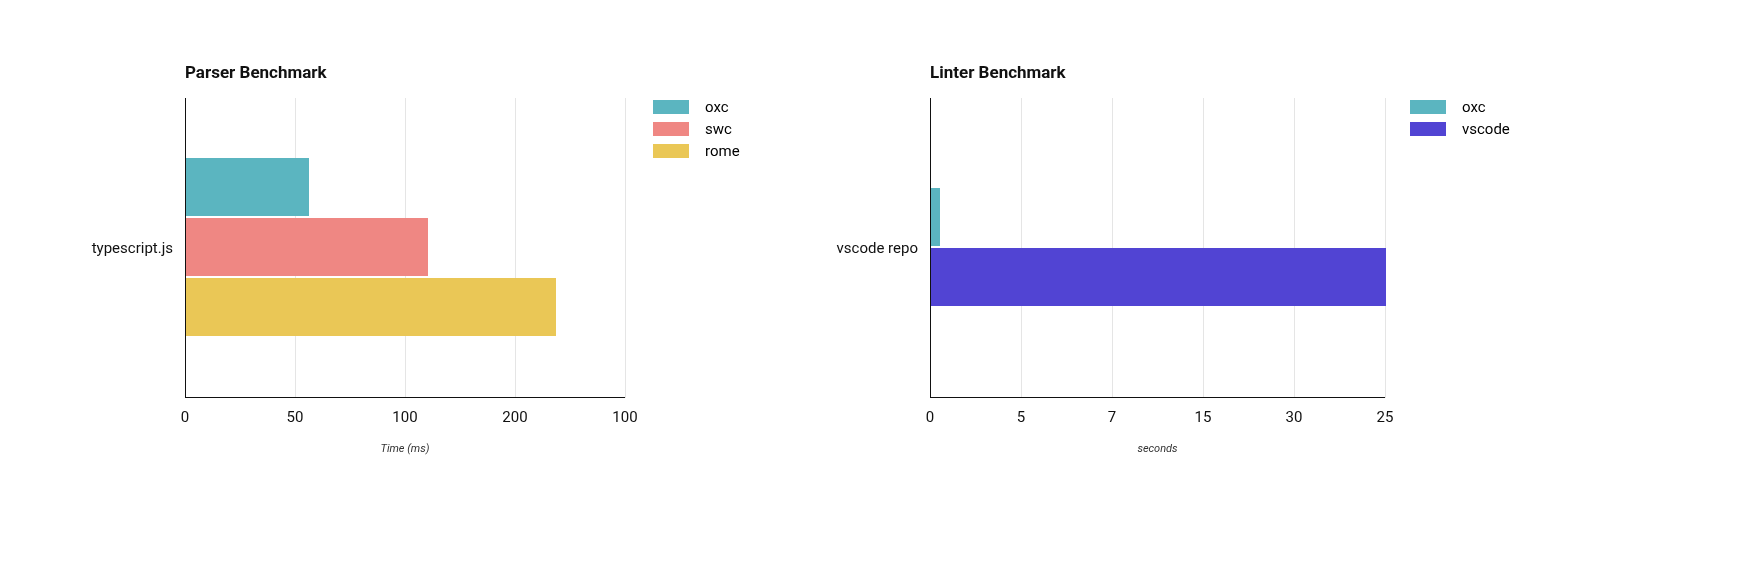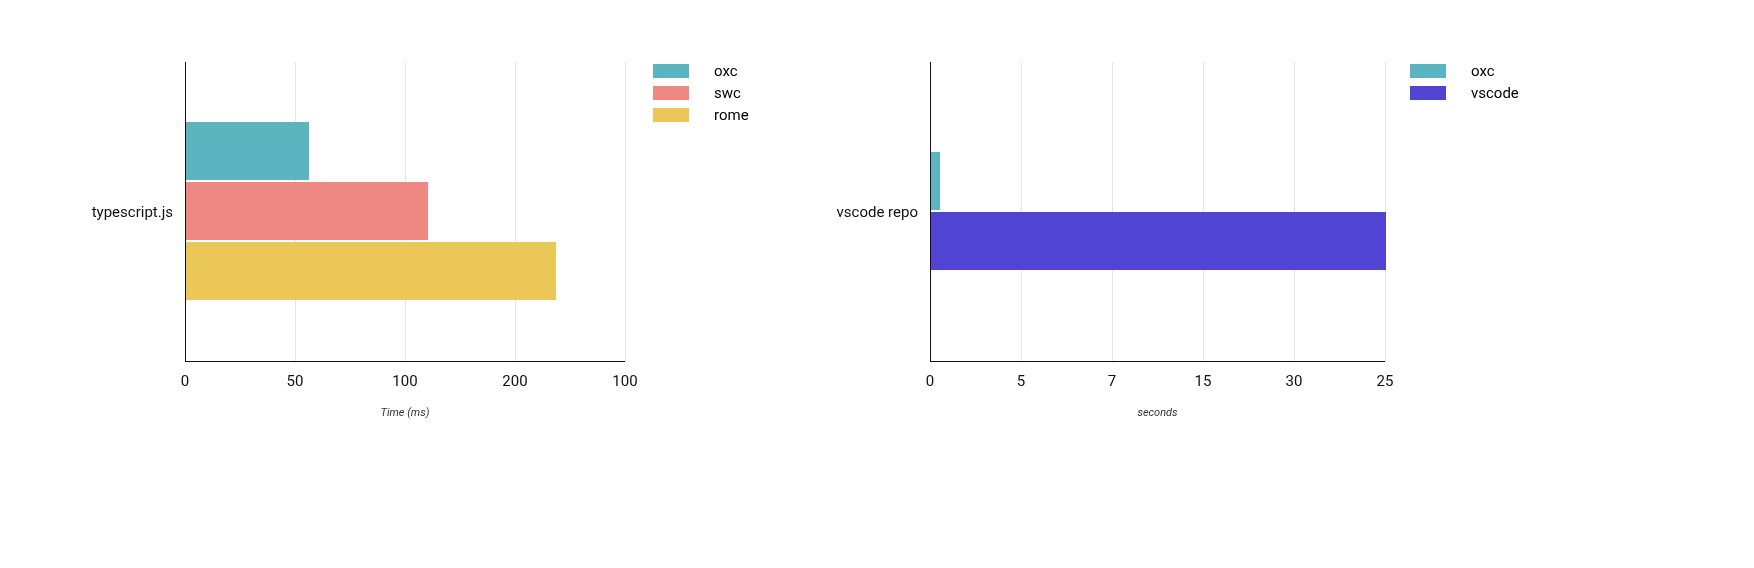--- a/index.html
+++ b/index.html
@@ -92,31 +92,32 @@
   }
 
   .legend {
     position: absolute;
     top: 0;
   }
   .panel.left .legend { left: 468px; }
   .panel.right .legend { left: 480px; }
   .legend-row {
     display: flex; align-items: center;
-    gap: 25px; margin-bottom: 4px;
+    gap: 16px; margin-bottom: 4px;
     font-size: 15px;
   }
   .swatch {
     width: 36px; height: 14px;
   }
 </style>
 </head>
 <body>
 
 <div class="panel left">
+  <div class="title">Parser Benchmark</div>
   <div class="plot-wrap">
     <div class="y-label">typescript.js</div>
 
     <div class="plot">
       <div class="grid">
         <div class="gv" style="left:0%"></div>
         <div class="gv" style="left:25%"></div>
         <div class="gv" style="left:50%"></div>
         <div class="gv" style="left:75%"></div>
         <div class="gv" style="left:100%"></div>
@@ -149,20 +150,21 @@
       </div>
       <div class="legend-row">
         <div class="swatch" style="background:#eac756"></div>
         <span>rome</span>
       </div>
     </div>
   </div>
 </div>
 
 <div class="panel right">
+  <div class="title">Linter Benchmark</div>
   <div class="plot-wrap">
     <div class="y-label">vscode repo</div>
 
     <div class="plot right-plot">
       <div class="grid">
         <div class="gv" style="left:0%"></div>
         <div class="gv" style="left:20%"></div>
         <div class="gv" style="left:40%"></div>
         <div class="gv" style="left:60%"></div>
         <div class="gv" style="left:80%"></div>

